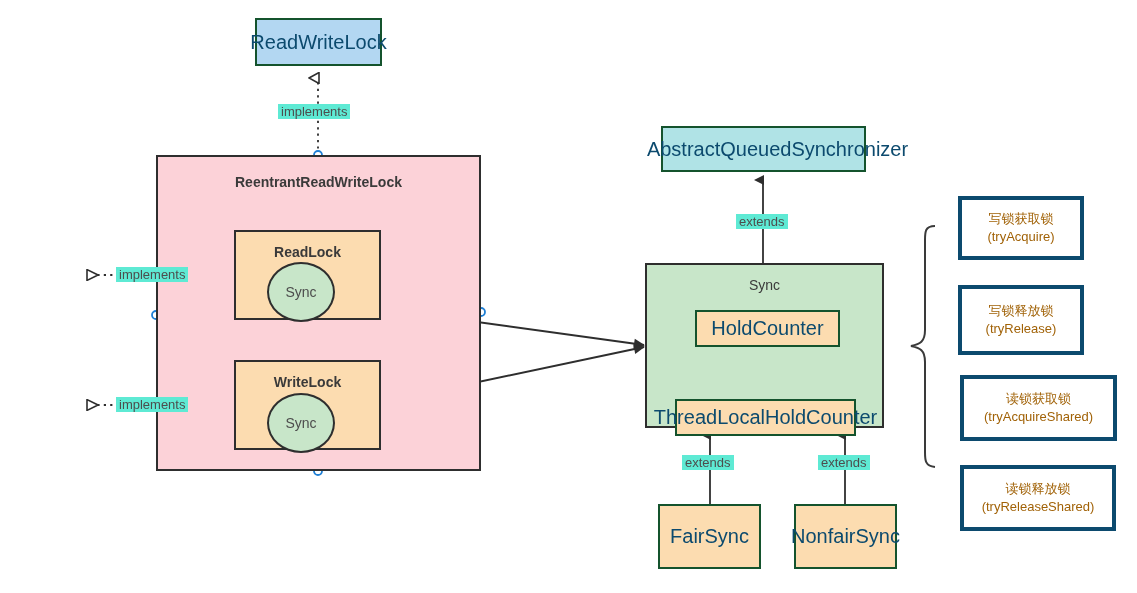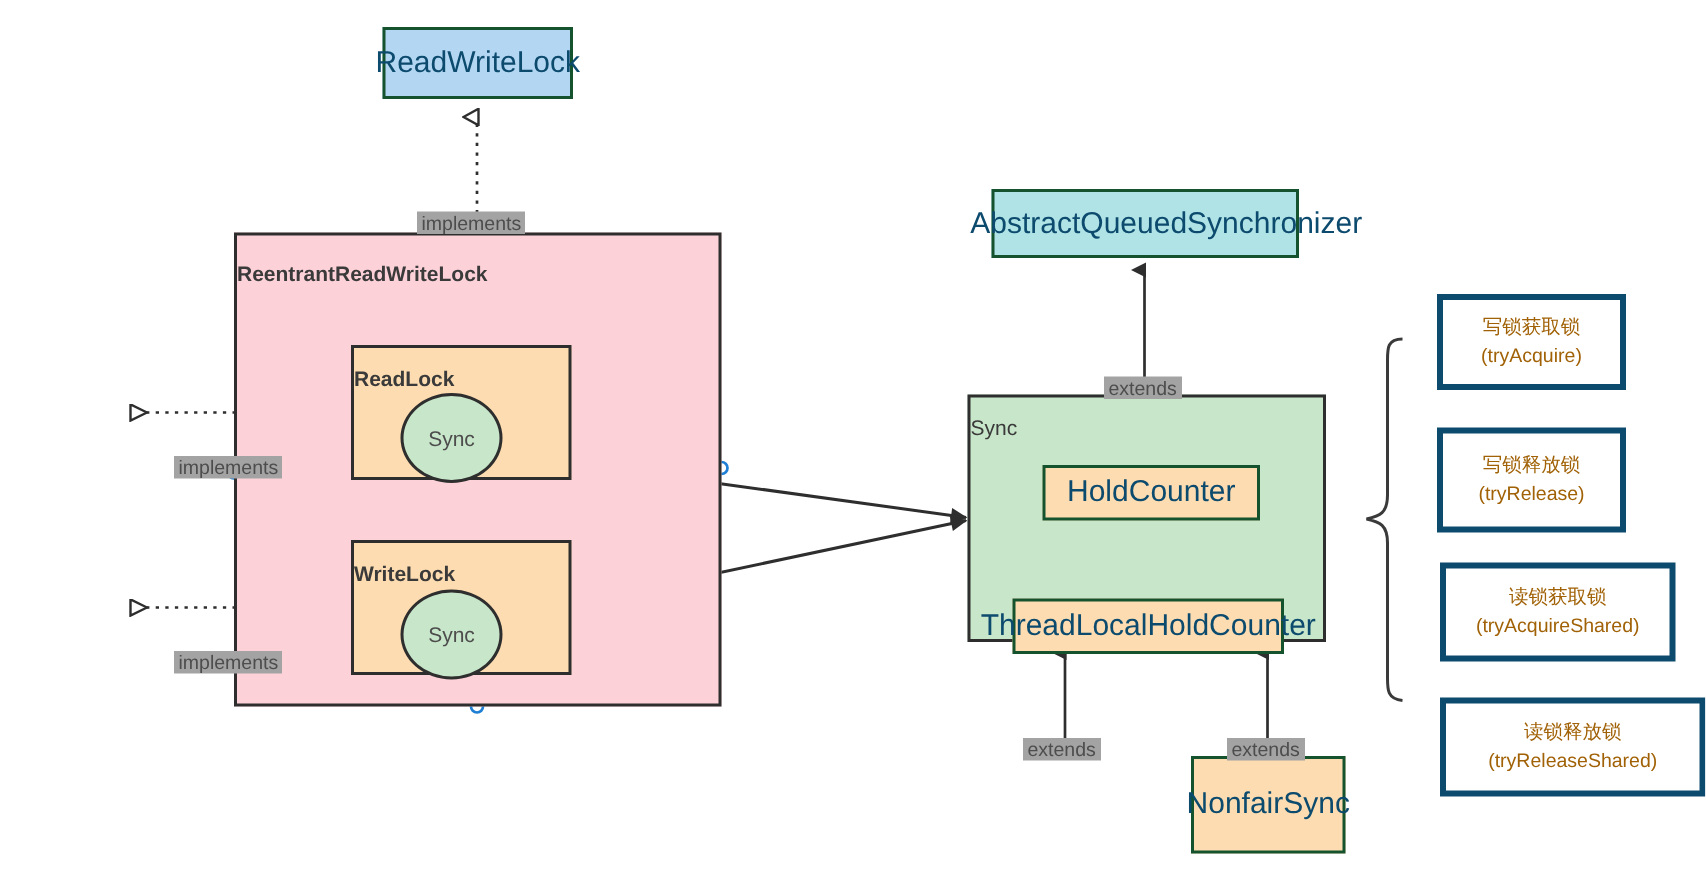--- a/index.html
+++ b/index.html
@@ -39,21 +39,21 @@
   .container {
     display: block;
     position: absolute;
     box-sizing: border-box;
     border: 2px solid #2e2e2e;
   }
   .container > .title {
     position: absolute;
     left: 0;
     right: 0;
-    text-align: left;
+    text-align: center;
     color: #3a3a3a;
   }
   .title-bold {
     font-weight: bold;
     font-size: 14px;
   }
   .title-plain {
     font-weight: normal;
     font-size: 14px;
     color: #4d4d4d;
@@ -65,27 +65,26 @@
     border-radius: 50%;
     background: #c8e6c9;
     display: flex;
     align-items: center;
     justify-content: center;
     color: #4d4d4d;
     font-size: 14px;
   }
   .edge-label {
     position: absolute;
-    background: #a3a3a3;
+    background: #5eead4;
     color: #4d4d4d;
     font-size: 13px;
     padding: 0 3px;
     white-space: nowrap;
     text-align: center;
-    margin-top: 37px;
   }
   svg.overlay {
     position: absolute;
     left: 0;
     top: 0;
     width: 1137px;
     height: 593px;
     pointer-events: none;
   }
   .cn {
@@ -197,20 +196,23 @@
   <div class="container green" style="left:645px; top:263px; width:239px; height:165px;">
     <div class="title title-plain" style="top:12px;">Sync</div>
   </div>
   <div class="node orange" style="left:695px; top:310px; width:145px; height:37px;">
     <span>HoldCounter</span>
   </div>
   <div class="node orange" style="left:675px; top:366px; width:181px; height:37px;margin-top:33px;">
     <span>ThreadLocalHoldCounter</span>
   </div>
 
+  <div class="node orange" style="left:658px; top:504px; width:103px; height:65px;">
+    <span>FairSync</span>
+  </div>
   <div class="node orange" style="left:794px; top:504px; width:103px; height:65px;">
     <span>NonfairSync</span>
   </div>
 
   <div class="edge-label" style="left:278px; top:104px;">implements</div>
   <div class="edge-label" style="left:116px; top:267px;">implements</div>
   <div class="edge-label" style="left:116px; top:397px;">implements</div>
   <div class="edge-label" style="left:736px; top:214px;">extends</div>
   <div class="edge-label" style="left:682px; top:455px;">extends</div>
   <div class="edge-label" style="left:818px; top:455px;">extends</div>
@@ -223,18 +225,18 @@
   <div class="node side-box" style="left:958px; top:285px; width:126px; height:70px; flex-direction:column;">
     <span class="cn">写锁释放锁</span>
     <span>(tryRelease)</span>
   </div>
 
   <div class="node side-box" style="left:960px; top:375px; width:157px; height:66px; flex-direction:column;">
     <span class="cn">读锁获取锁</span>
     <span>(tryAcquireShared)</span>
   </div>
 
-  <div class="node side-box" style="left:960px; top:465px; width:177px; height:66px; flex-direction:column;">
+  <div class="node side-box" style="left:960px; top:465px; width:156px; height:66px; flex-direction:column;">
     <span class="cn">读锁释放锁</span>
     <span>(tryReleaseShared)</span>
   </div>
 
 </div>
 
 </body></html>

